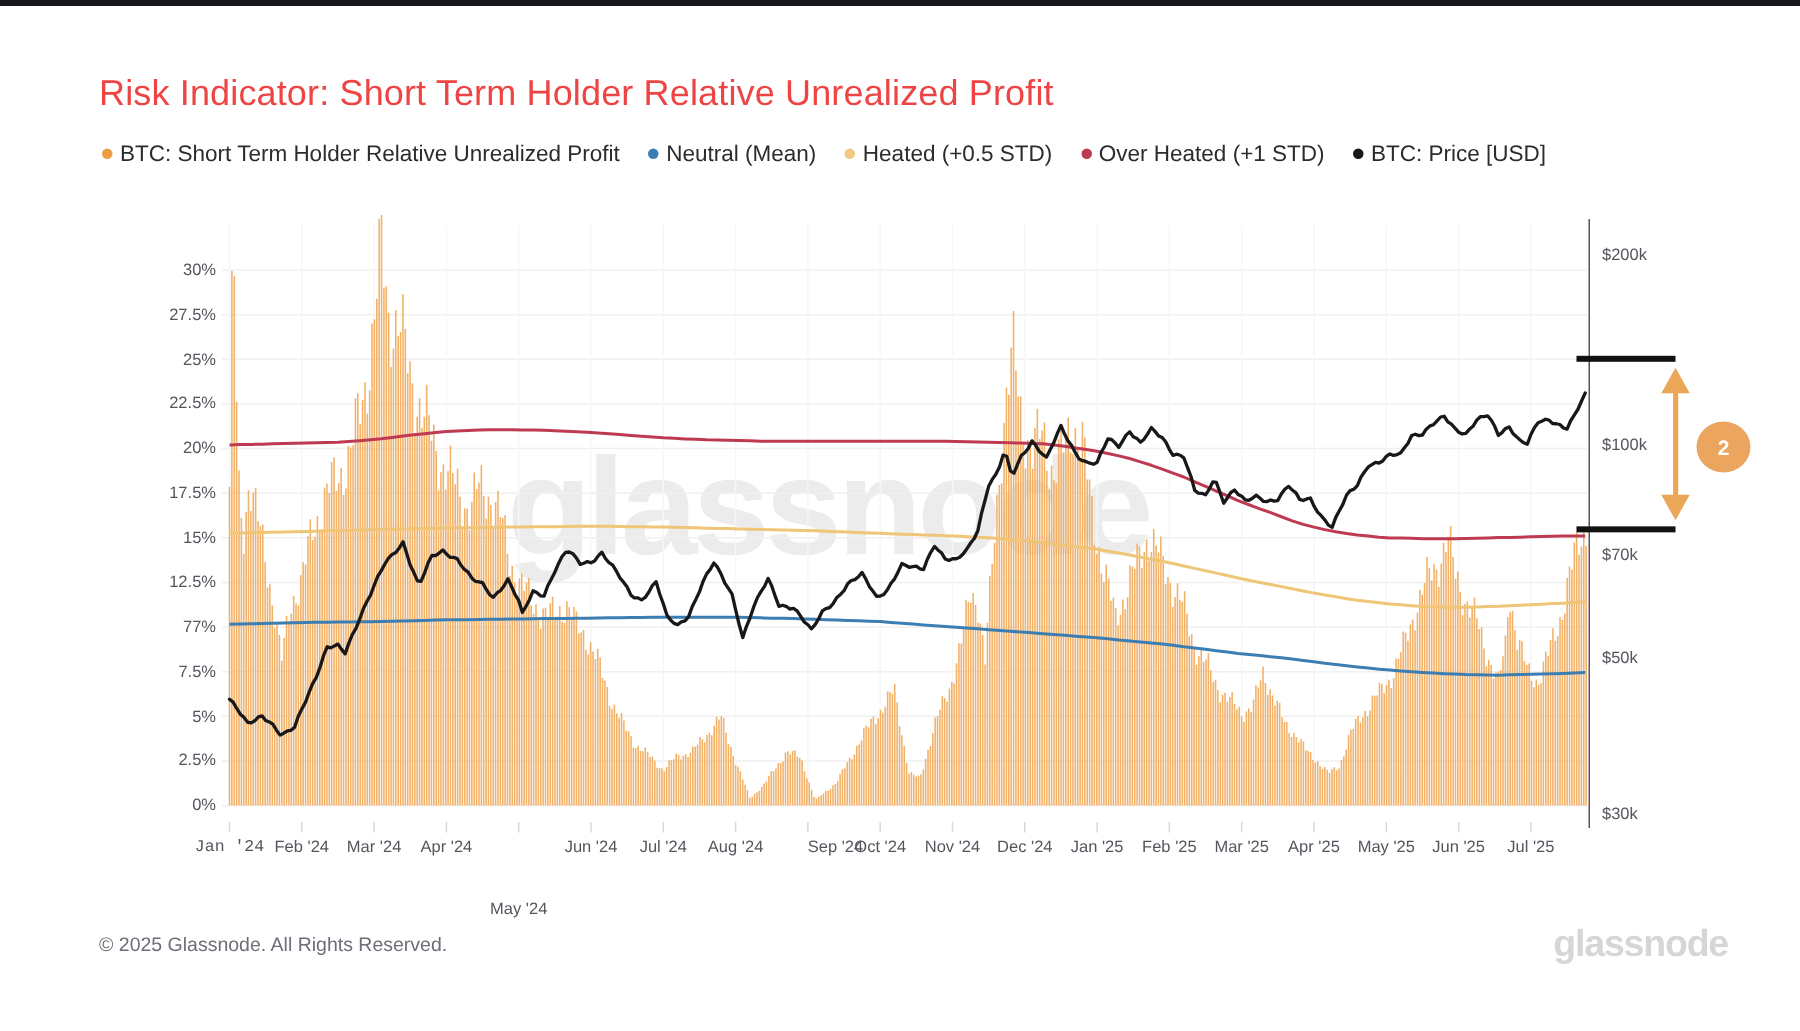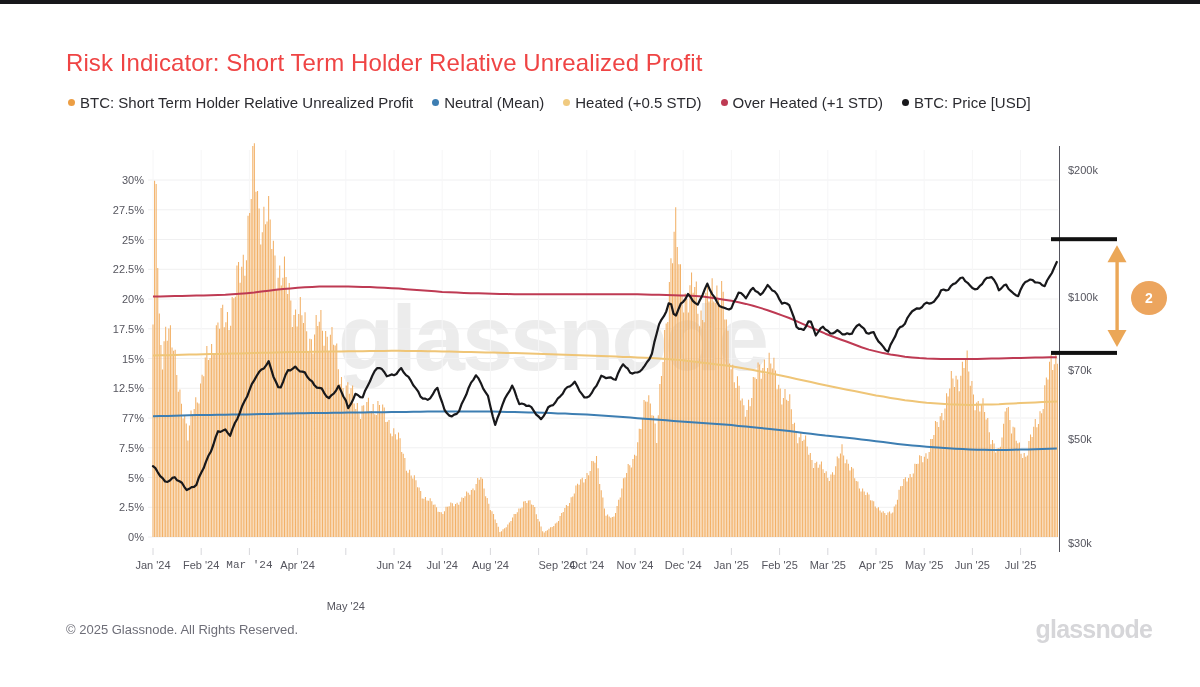--- a/index.html
+++ b/index.html
@@ -130,23 +130,23 @@
         <div class="lbl ytick" style="left: 94px; top: 410px;">77%</div>
         <div class="lbl ytick" style="left: 94px; top: 439.75px;">7.5%</div>
         <div class="lbl ytick" style="left: 94px; top: 469.5px;">5%</div>
         <div class="lbl ytick" style="left: 94px; top: 499.25px;">2.5%</div>
         <div class="lbl ytick" style="left: 94px; top: 529px;">0%</div>
         <div class="lbl rtick" style="left: 1068px; top: 162px;">$200k</div>
         <div class="lbl rtick" style="left: 1068px; top: 288.785px;">$100k</div>
         <div class="lbl rtick" style="left: 1068px; top: 361.744px;">$70k</div>
         <div class="lbl rtick" style="left: 1068px; top: 430.57px;">$50k</div>
         <div class="lbl rtick" style="left: 1068px; top: 535.061px;">$30k</div>
-        <div class="lbl xtick" style="left: 122px; top: 557px;">Jan '24</div>
+        <div class="lbl xtick" style="left: 122px; top: 557px; font-family: Liberation Mono, monospace;">Jan '24</div>
         <div class="lbl xtick" style="left: 170.2px; top: 557px;">Feb '24</div>
-        <div class="lbl xtick" style="left: 218.4px; top: 557px; font-family: Liberation Mono, monospace;">Mar '24</div>
+        <div class="lbl xtick" style="left: 218.4px; top: 557px;">Mar '24</div>
         <div class="lbl xtick" style="left: 266.6px; top: 557px;">Apr '24</div>
         <div class="lbl xtick" style="left: 314.8px; top: 557px; margin-top: 41px;">May '24</div>
         <div class="lbl xtick" style="left: 363px; top: 557px;">Jun '24</div>
         <div class="lbl xtick" style="left: 411.2px; top: 557px;">Jul '24</div>
         <div class="lbl xtick" style="left: 459.4px; top: 557px;">Aug '24</div>
         <div class="lbl xtick" style="left: 526px; top: 557px;">Sep '24</div>
         <div class="lbl xtick" style="left: 555.8px; top: 557px;">Oct '24</div>
         <div class="lbl xtick" style="left: 604px; top: 557px;">Nov '24</div>
         <div class="lbl xtick" style="left: 652.2px; top: 557px;">Dec '24</div>
         <div class="lbl xtick" style="left: 700.4px; top: 557px;">Jan '25</div>

